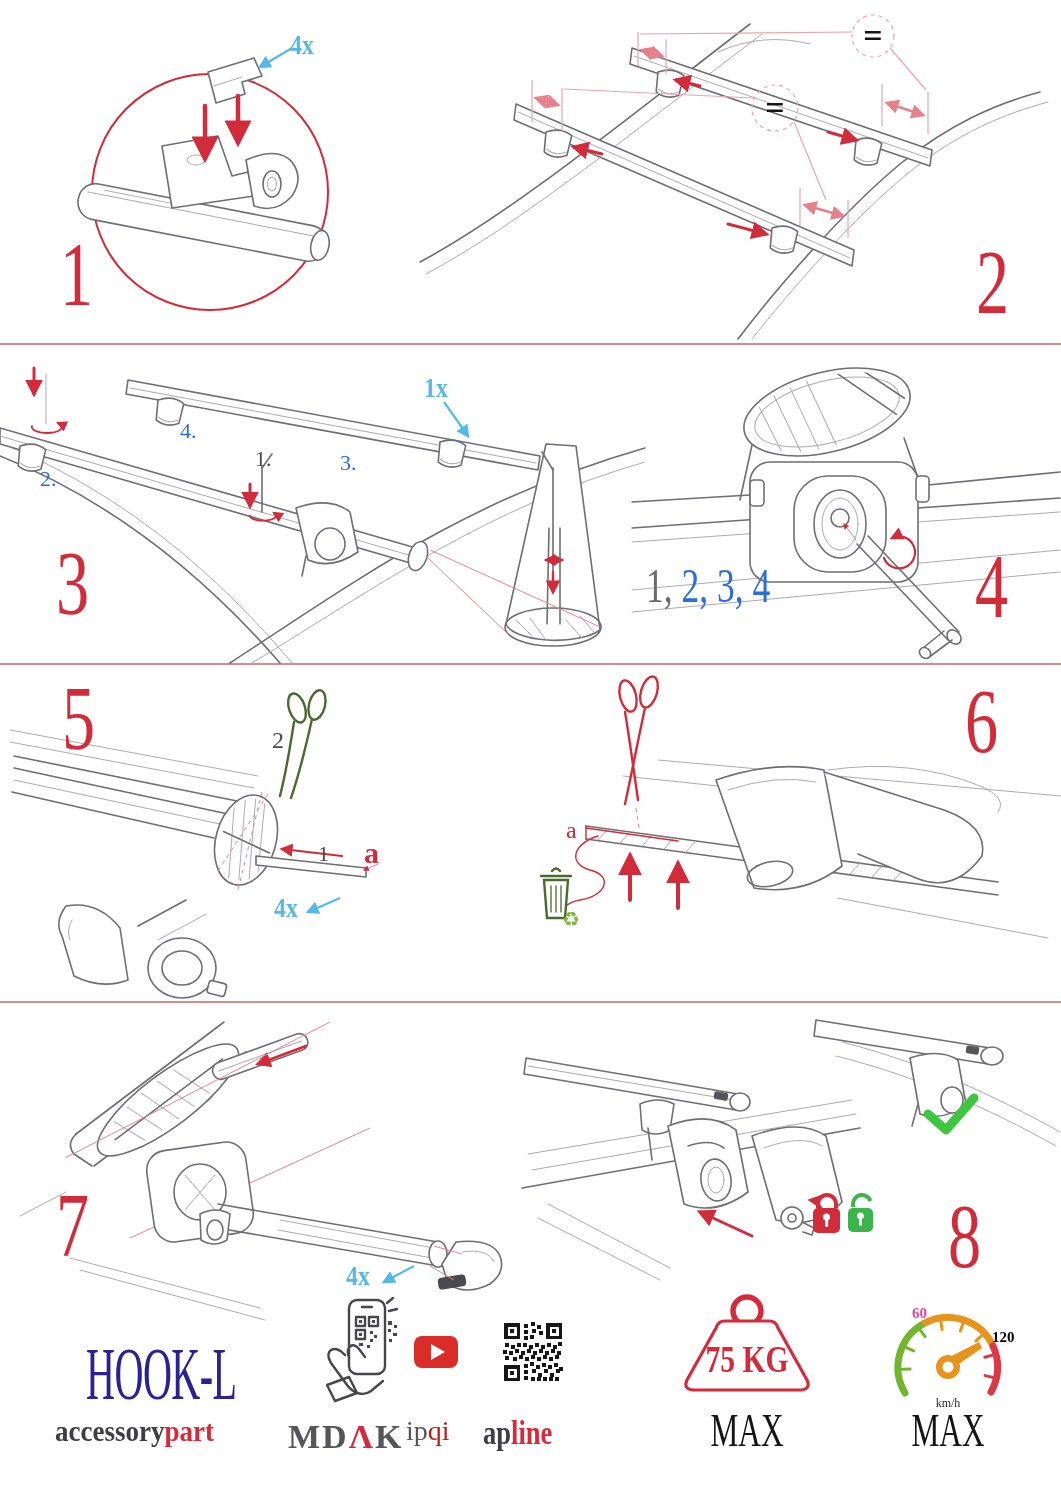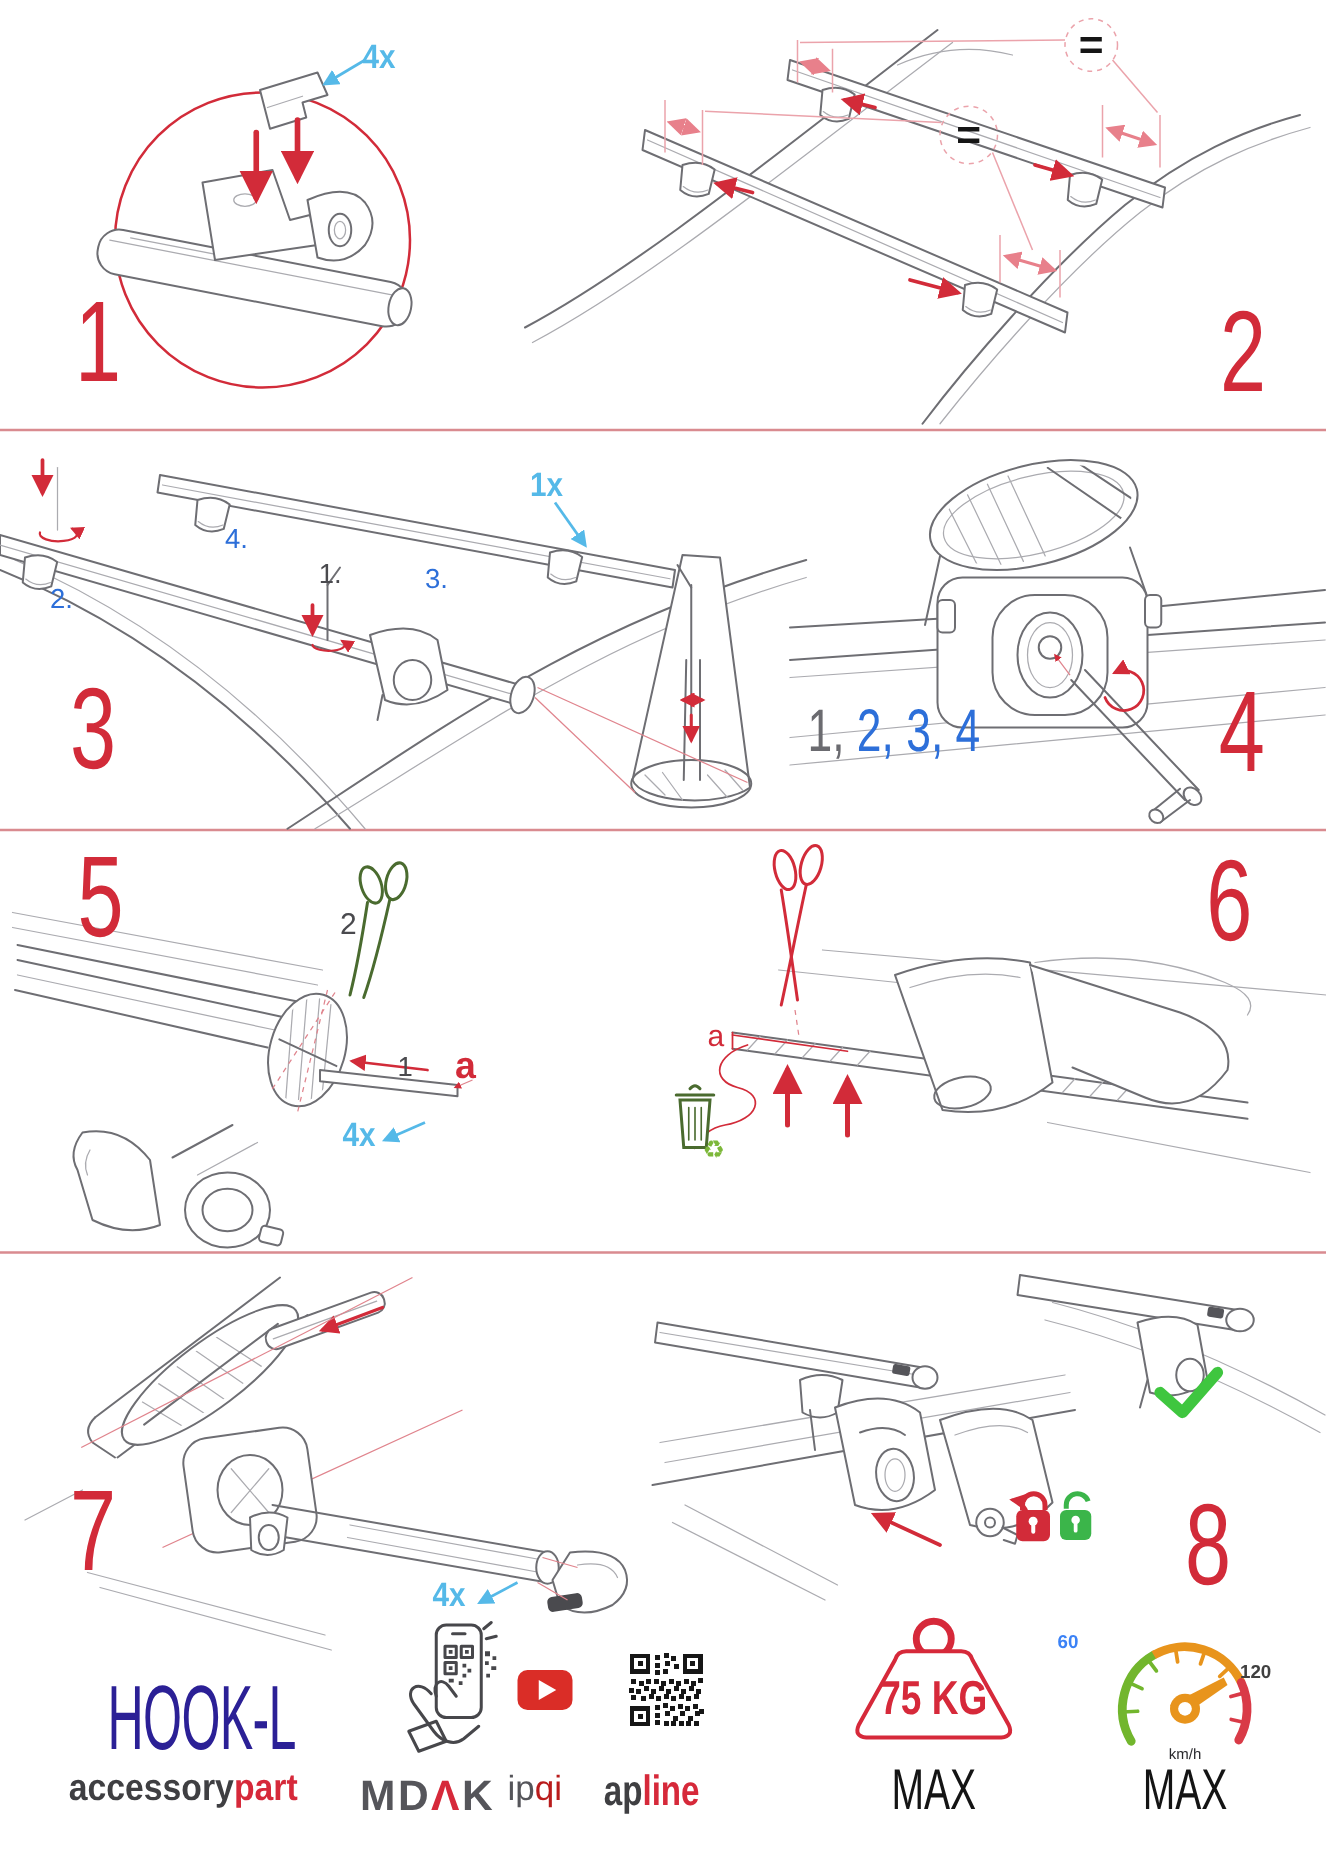--- a/index.html
+++ b/index.html
@@ -1,17 +1,17 @@
 <!DOCTYPE html>
 <html><head>
 <meta charset="utf-8">
 <style>
   html,body{margin:0;padding:0;background:#ffffff;}
   #page{position:relative;width:1061px;height:1500px;background:#fff;overflow:hidden;
-        font-family:Liberation Sans, sans-serif;}
+        font-family:Liberation Serif, serif;}
   .abs{position:absolute;}
   svg.abs{overflow:visible;}
   .divider{position:absolute;left:0;width:1061px;height:2px;background:#d98b90;}
   .stepnum{position:absolute;font-size:92px;line-height:1;color:#d22b39;
            transform:scaleX(0.72);transform-origin:left top;}
   .qty{position:absolute;font-size:27px;line-height:1;color:#55b9e8;
        transform:scaleX(0.88);transform-origin:left top;font-weight:bold;}
   .lblb{position:absolute;font-size:22px;line-height:1;color:#2d6fd9;}
   .lbld{position:absolute;font-size:22px;line-height:1;color:#4a4a4e;}
   .lblr{position:absolute;line-height:1;color:#d22b39;}
@@ -31,22 +31,22 @@
   .ipqi{position:absolute;left:406px;top:1417px;font-size:28px;line-height:1;color:#55555a;}
   .ipqi .red{color:#b91c1c;}
   .apline{position:absolute;left:483px;top:1416px;font-size:34px;line-height:1;font-weight:bold;
           transform:scaleX(0.78);transform-origin:left top;color:#3f3f42;}
   .apline .red{color:#d6293a;}
   .wval{position:absolute;left:672px;top:1340px;width:150px;text-align:center;font-size:38px;
         font-weight:bold;color:#d6293a;transform:scaleX(0.78);transform-origin:center top;line-height:1;}
   .maxlbl{position:absolute;width:150px;text-align:center;font-size:46px;color:#141414;
           transform:scaleX(0.68);transform-origin:center top;line-height:1;}
   .kmh{position:absolute;left:873px;top:1396px;width:150px;text-align:center;font-size:12px;color:#2a2a2e;}
-  .sp60{position:absolute;left:846px;top:1305px;font-size:15px;font-weight:bold;color:#3b82f6;}
-  .sp120{position:absolute;left:992px;top:1329px;font-size:15px;font-weight:bold;color:#404040;}
+  .sp60{position:absolute;left:912px;top:1305px;font-size:15px;font-weight:bold;color:#ec4899;}
+  .sp120{position:absolute;left:992px;top:1329px;font-size:15px;font-weight:bold;color:#000000;}
   
   .ln{stroke:#6e6e73;stroke-width:1.6;fill:none;stroke-linecap:round;stroke-linejoin:round;}
   .lnf{stroke:#6e6e73;stroke-width:1.6;fill:#fff;stroke-linecap:round;stroke-linejoin:round;}
   .lnl{stroke:#ababb0;stroke-width:1;fill:none;stroke-linecap:round;}
   .red{stroke:#d22b39;fill:none;stroke-linecap:round;}
   .rt{stroke:#e0848d;stroke-width:1;fill:none;}
   .pk{stroke:#eba3ab;stroke-width:1.2;fill:none;}
   .pka{stroke:#e8808b;stroke-width:2.4;fill:none;}
   .cy{stroke:#55b9e8;stroke-width:2.2;fill:none;}
   .dash{stroke-dasharray:4 4;}

